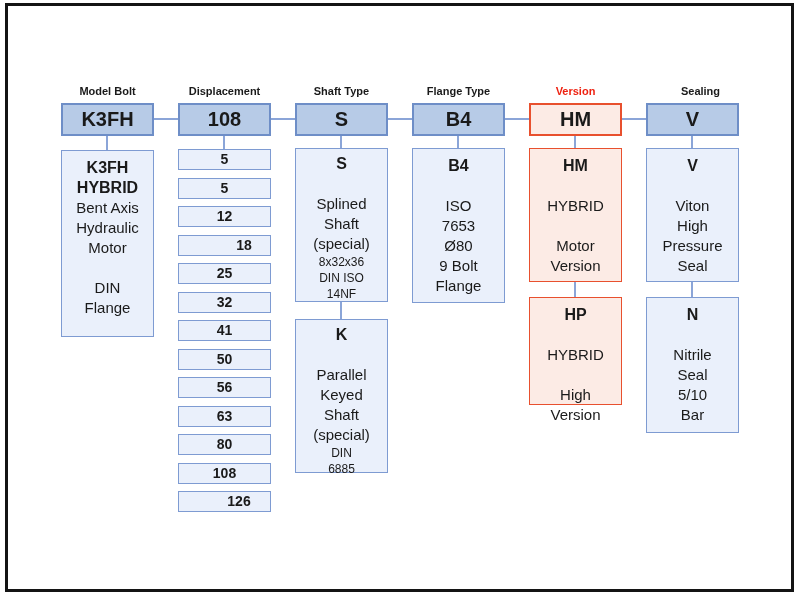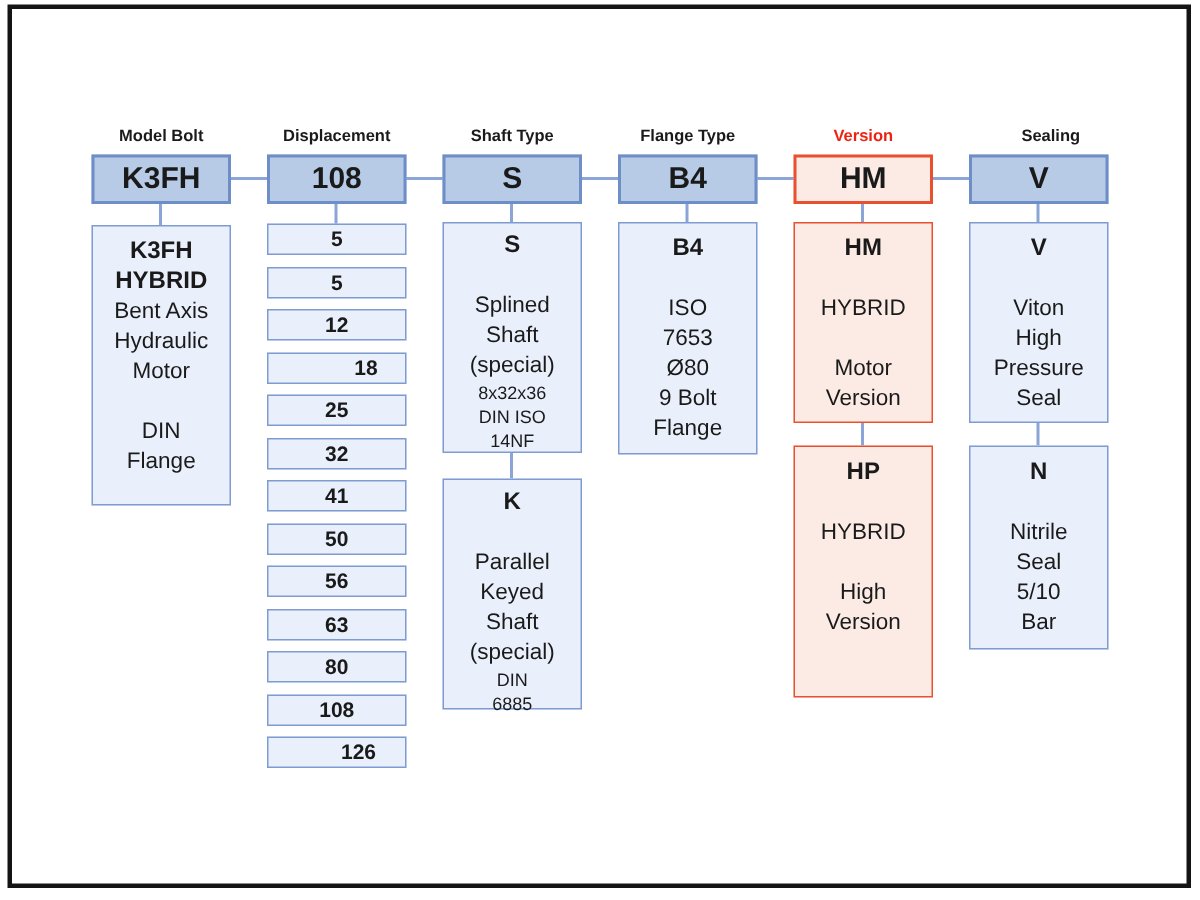--- a/index.html
+++ b/index.html
@@ -128,21 +128,21 @@
   </div>
 
   <div class="detail-box red" style="left:529px;top:148px;height:134px;">
     <div class="ln b">HM</div>
     <div class="ln"></div>
     <div class="ln">HYBRID</div>
     <div class="ln"></div>
     <div class="ln">Motor</div>
     <div class="ln">Version</div>
   </div>
-  <div class="detail-box red" style="left:529px;top:297px;height:168px;">
+  <div class="detail-box red" style="left:529px;top:297px;height:108px;">
     <div class="ln b">HP</div>
     <div class="ln"></div>
     <div class="ln">HYBRID</div>
     <div class="ln"></div>
     <div class="ln">High</div>
     <div class="ln">Version</div>
   </div>
 
   <div class="detail-box" style="left:646px;top:148px;height:134px;">
     <div class="ln b">V</div>

